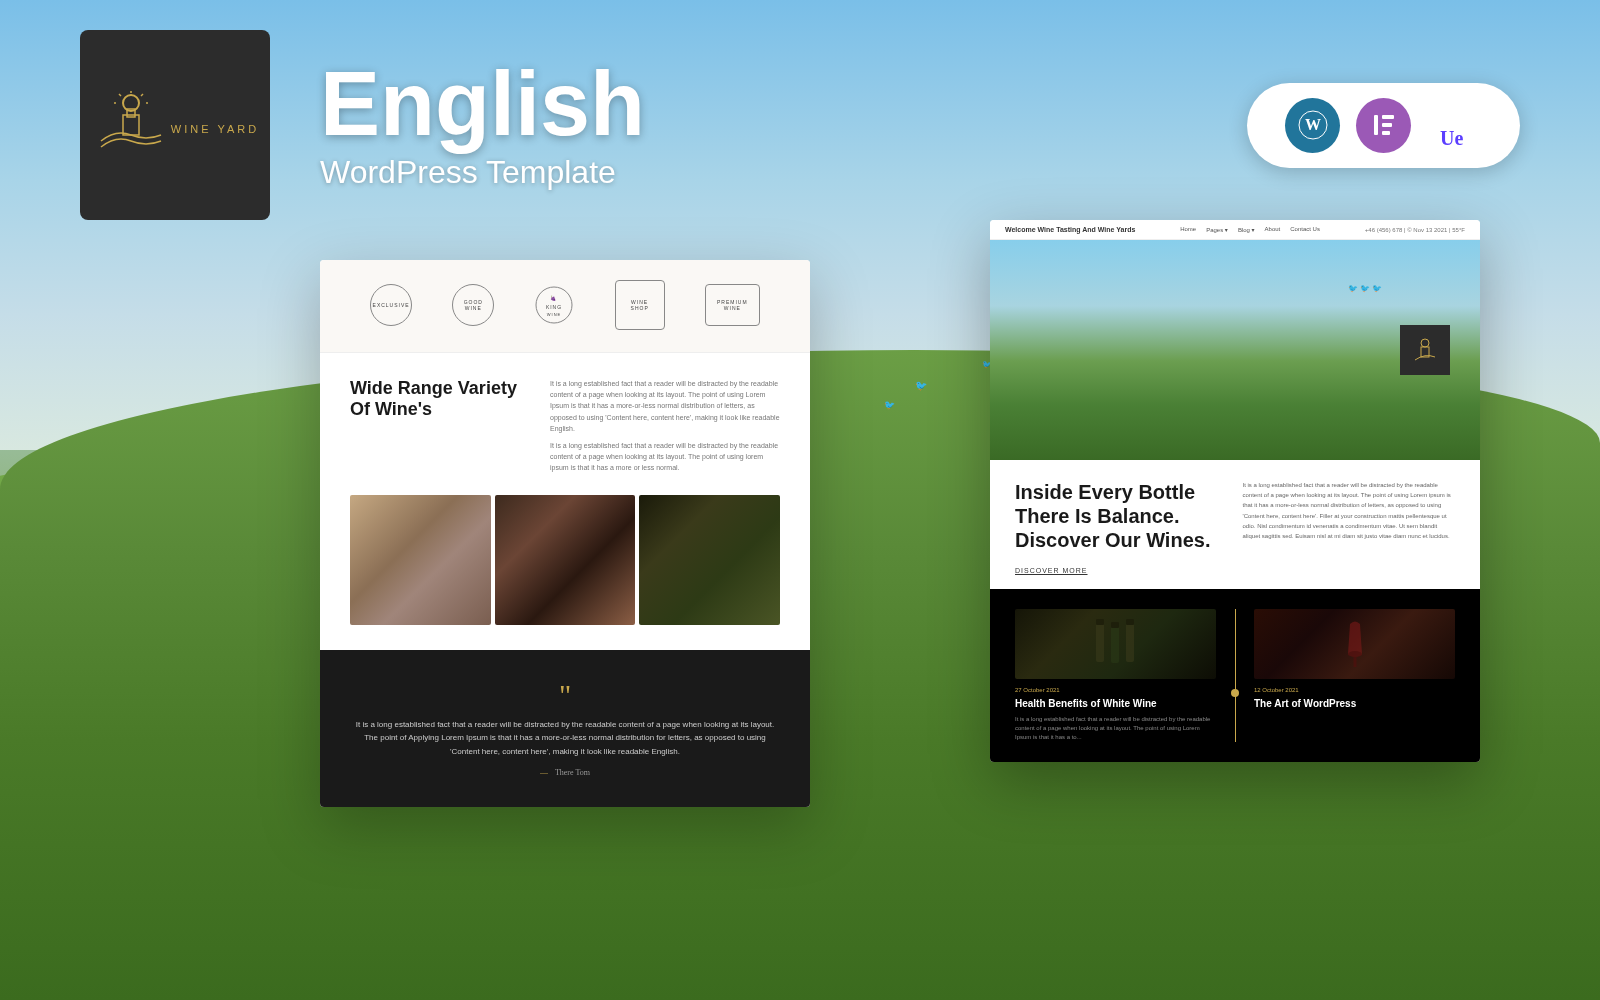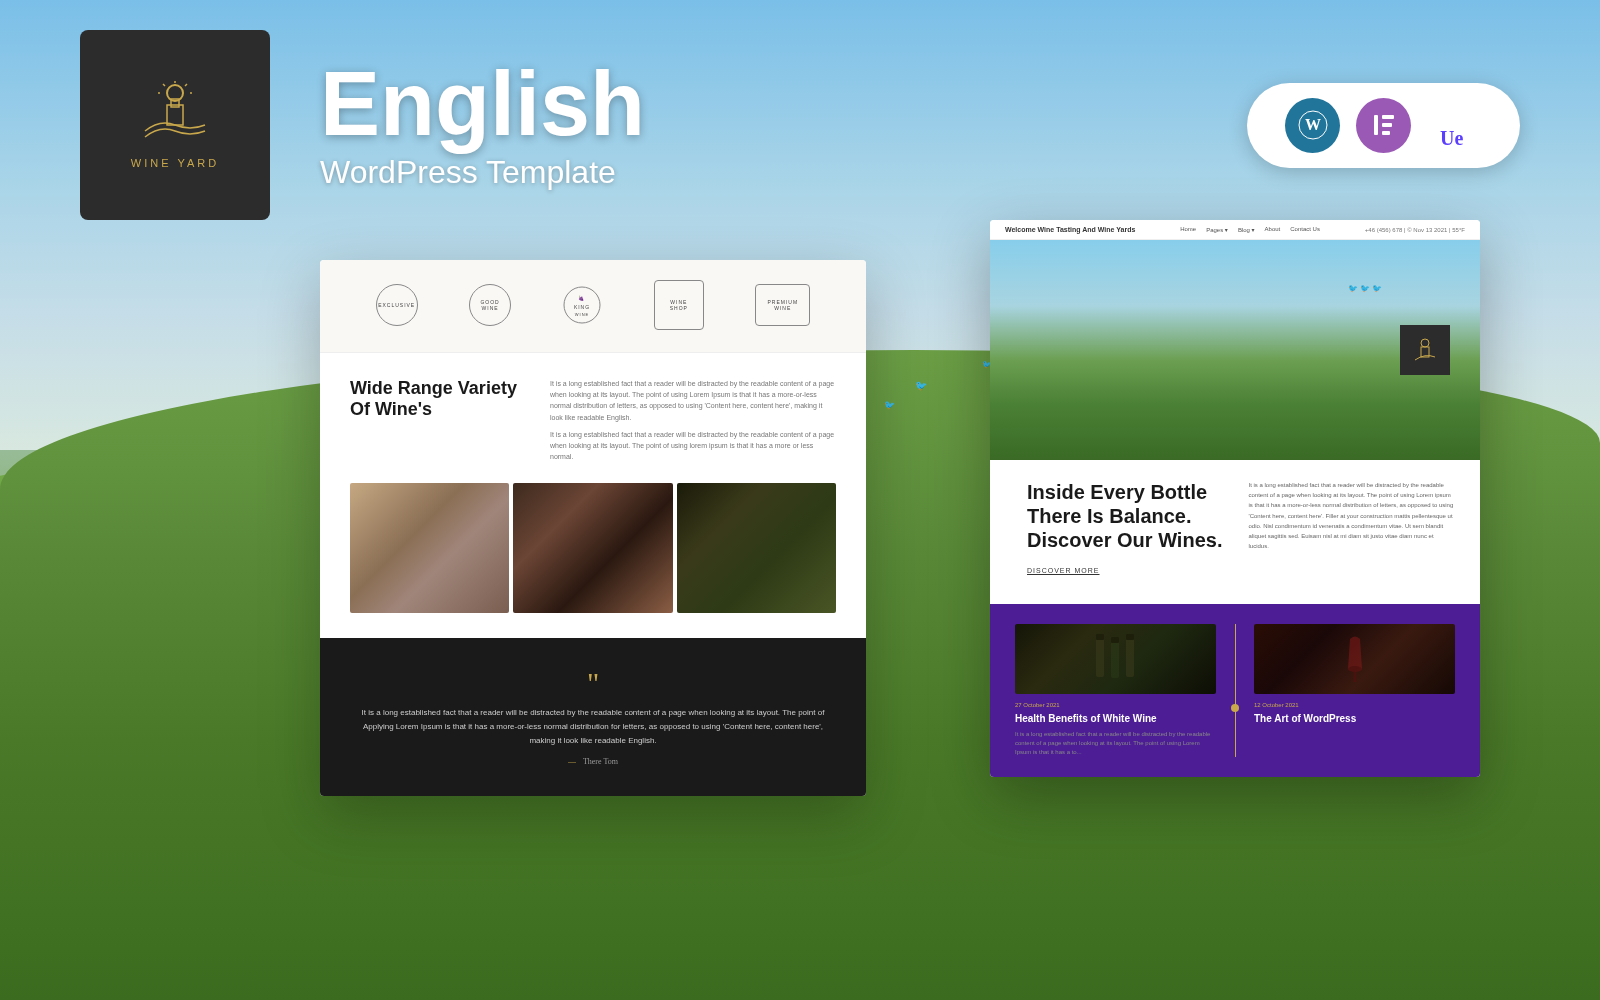--- a/index.html
+++ b/index.html
@@ -68,21 +68,21 @@
       padding: 0 80px;
       z-index: 20;
     }
 
     .logo-box {
       width: 190px;
       height: 190px;
       background: #2C2C2C;
       border-radius: 8px;
       display: flex;
-      flex-direction: column;
+      flex-direction: row;
       align-items: center;
       justify-content: center;
       flex-shrink: 0;
     }
     .logo-icon {
       color: #C9A84C;
       font-size: 48px;
       line-height: 1;
       text-align: center;
     }
@@ -137,21 +137,21 @@
     }
     .badge-wp { background: #21759B; color: white; }
     .badge-el { background: #9B59B6; color: white; }
     .badge-ue { color: #0f766e; align-items: flex-end; }
 
     
     .preview-left {
       position: absolute;
       left: 320px;
       top: 260px;
-      width: 546px;
+      width: 490px;
       background: #FFFFFF;
       border-radius: 4px;
       box-shadow: 0 20px 60px rgba(0,0,0,0.25);
       overflow: hidden;
       z-index: 15;
     }
 
     .preview-brands {
       background: #FAF8F5;
       padding: 20px 30px;
@@ -306,21 +306,21 @@
       font-weight: 700;
       color: #1A1A1A;
       line-height: 1.2;
       font-family: Arial, sans-serif;
       margin-bottom: 15px;
       max-width: 200px;
     }
 
     
     .preview-right-dark {
-      background: #4c1d95;
+      background: #000000;
       padding: 20px 25px;
       display: flex;
       gap: 15px;
     }
 
     .blog-post-card {
       flex: 1;
     }
     .blog-img {
       width: 100%;
@@ -548,21 +548,21 @@
       <div class="hero-logo-box">
         <svg width="30" height="30" viewBox="0 0 30 30" fill="none">
           <rect width="30" height="30" fill="#2C2C2C"></rect>
           <circle cx="15" cy="8" r="4" fill="none" stroke="#C9A84C" stroke-width="1"></circle>
           <rect x="11" y="12" width="8" height="10" fill="none" stroke="#C9A84C" stroke-width="1"></rect>
           <path d="M5 25 Q15 18 25 22" fill="none" stroke="#C9A84C" stroke-width="1"></path>
         </svg>
       </div>
     </div>
 
-    <div style="background:white;padding:20px 25px 30px;min-height:80px;overflow:hidden;margin-left:12px;">
+    <div style="background:white;padding:20px 25px 15px;min-height:80px;overflow:hidden;">
       <div style="display:flex;gap:15px;">
         <div style="flex:1;">
           <div class="right-heading">Inside Every Bottle There Is Balance. Discover Our Wines.</div>
           <div style="font-size:7px;color:#333;font-family:Arial,sans-serif;text-decoration:underline;letter-spacing:1px;display:block;margin-top:8px;cursor:pointer;">DISCOVER MORE</div>
         </div>
         <div style="flex:1;">
           <div style="font-size:6px;color:#666;line-height:1.7;font-family:Arial,sans-serif;">It is a long established fact that a reader will be distracted by the readable content of a page when looking at its layout. The point of using Lorem ipsum is that it has a more-or-less normal distribution of letters, as opposed to using 'Content here, content here'. Filler at your construction mattis pellentesque ut odio. Nisl condimentum id venenatis a condimentum vitae. Ut sem blandit aliquet sagittis sed. Euisam nisl at mi diam sit justo vitae diam nunc et lucidus.</div>
         </div>
       </div>
     </div>

